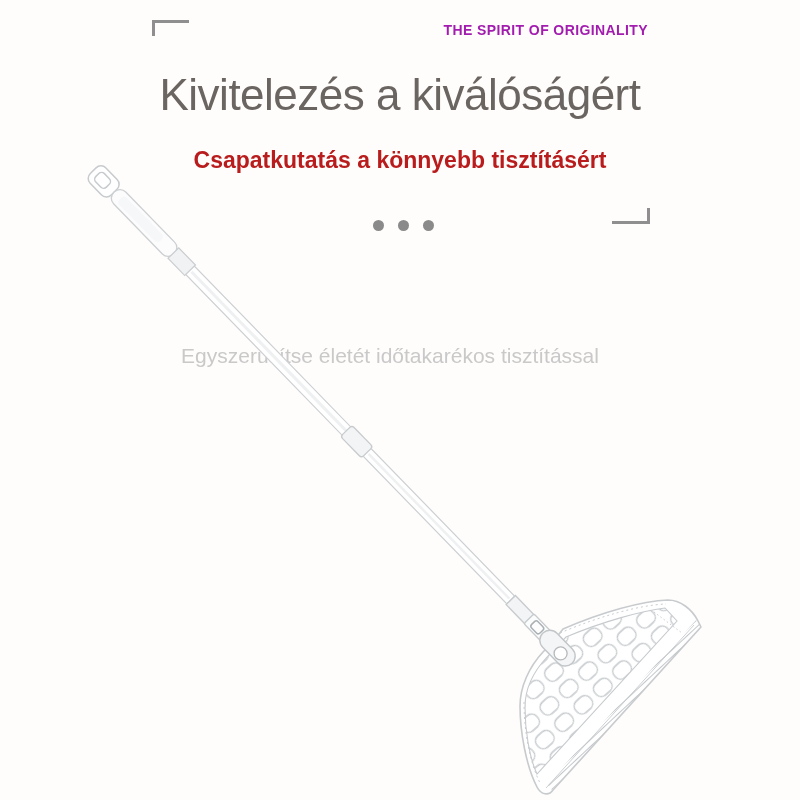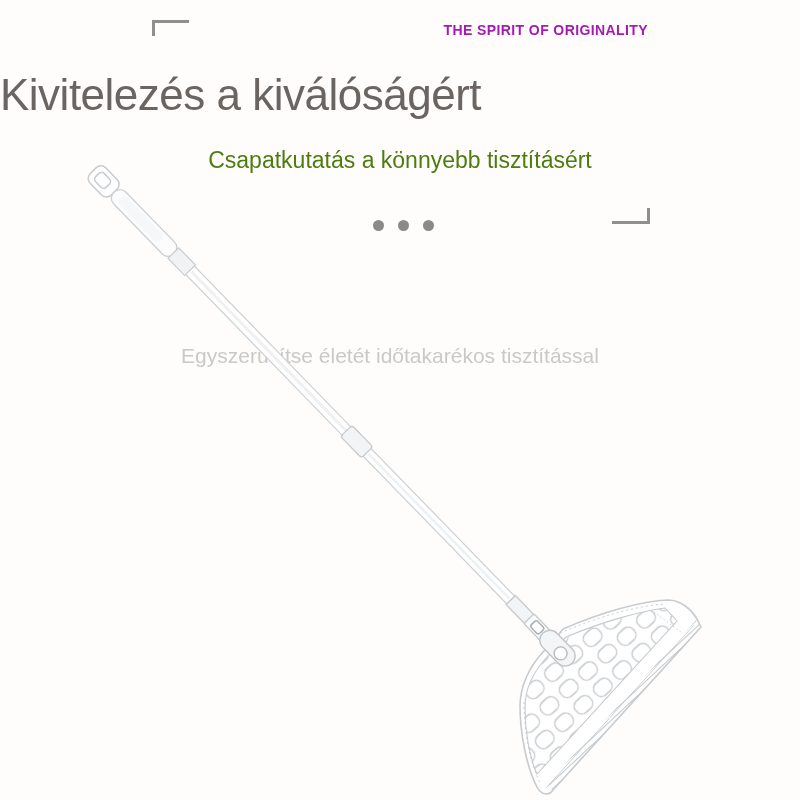--- a/index.html
+++ b/index.html
@@ -41,35 +41,36 @@
     font-weight: 700;
     letter-spacing: 0.4px;
     color: #a21caf;
     white-space: nowrap;
   }
 
   .title {
     position: absolute;
     top: 70px;
     left: 0; right: 0;
+    text-align: center;
     font-size: 44px;
     font-weight: 400;
     letter-spacing: -0.5px;
     color: #6b6562;
     white-space: nowrap;
   }
 
   .subtitle {
     position: absolute;
     top: 147px;
     left: 0; right: 0;
     text-align: center;
     font-size: 23px;
-    font-weight: 400;
-    color: #4d7c0f;
+    font-weight: 700;
+    color: #b91c1c;
     white-space: nowrap;
   }
 
   .dots {
     position: absolute;
     top: 220px;
     left: 0; right: 0;
     display: flex;
     justify-content: center;
     gap: 14px;

